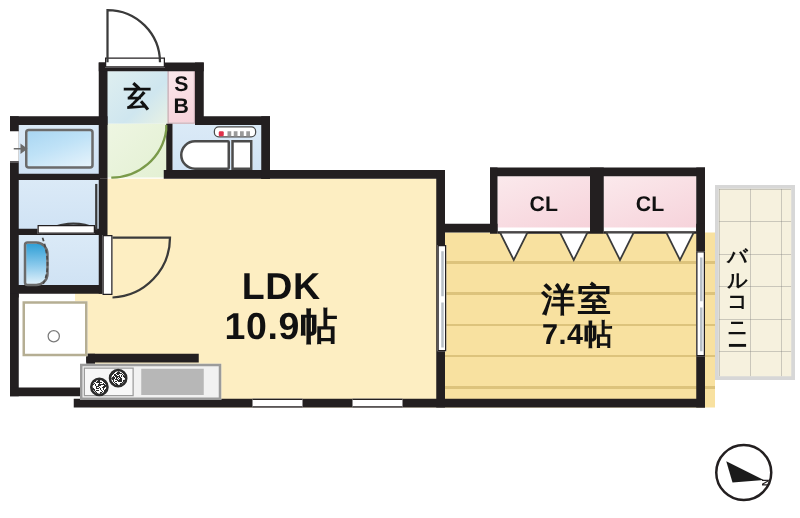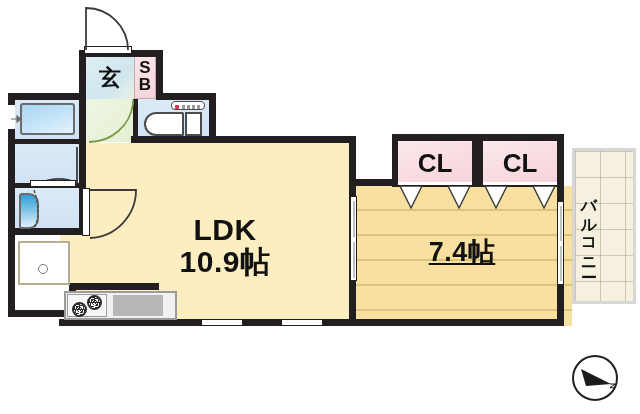--- a/index.html
+++ b/index.html
@@ -64,23 +64,23 @@
     color: #111111;
     font-weight: bold;
     text-align: center;
     line-height: 1.08;
     letter-spacing: 0.5px;
     white-space: nowrap;
   }
   .label-ldk-name { font-size: 30px; }
   .label-ldk-area { font-size: 30px; text-align: center; }
   .label-yo-name { font-size: 27px; letter-spacing: 2px; }
-  .label-yo-area { font-size: 27px; text-decoration: underline; }
+  .label-yo-area { font-size: 23px; }
   .label-cl {
-    font-size: 26px;
+    font-size: 17px;
     font-weight: bold;
     color: #111;
     line-height: 1;
   }
   .label-sb {
     font-size: 17px;
     font-weight: bold;
     color: #111;
     text-align: center;
     line-height: 1.0;
@@ -360,20 +360,21 @@
   <div class="abs burner" style="left:87px; top:295px; width:15px; height:15px;"></div>
   <div class="abs burner" style="left:72px; top:302px; width:15px; height:15px;"></div>
   <div class="abs stove-plate" style="left:113px; top:295px; width:50px; height:21px;"></div>
 
   <div class="abs" style="left:140px; top:208px; width:170px; height:76px; display:flex; flex-direction:column; align-items:center; justify-content:center;">
     <span class="room-label label-ldk-name">LDK</span>
     <span class="room-label label-ldk-area">10.9帖</span>
   </div>
 
   <div class="abs" style="left:382px; top:218px; width:160px; height:70px; display:flex; flex-direction:column; align-items:center; justify-content:center;">
+    <span class="room-label label-yo-name">洋室</span>
     <span class="room-label label-yo-area">7.4帖</span>
   </div>
 
   <div class="abs compass-ring" style="left:572px; top:355px; width:46px; height:46px;">
     <svg class="abs" style="left:3px; top:3px; width:40px; height:40px;" viewBox="0 0 40 40">
       <polygon points="4,9 34,24 9,26" fill="#1b1b1b"></polygon>
     </svg>
     <div class="abs" style="left:33px; top:24px; width:10px; height:10px; display:flex; align-items:center; justify-content:center;">
       <span class="compass-n">N</span>
     </div>

